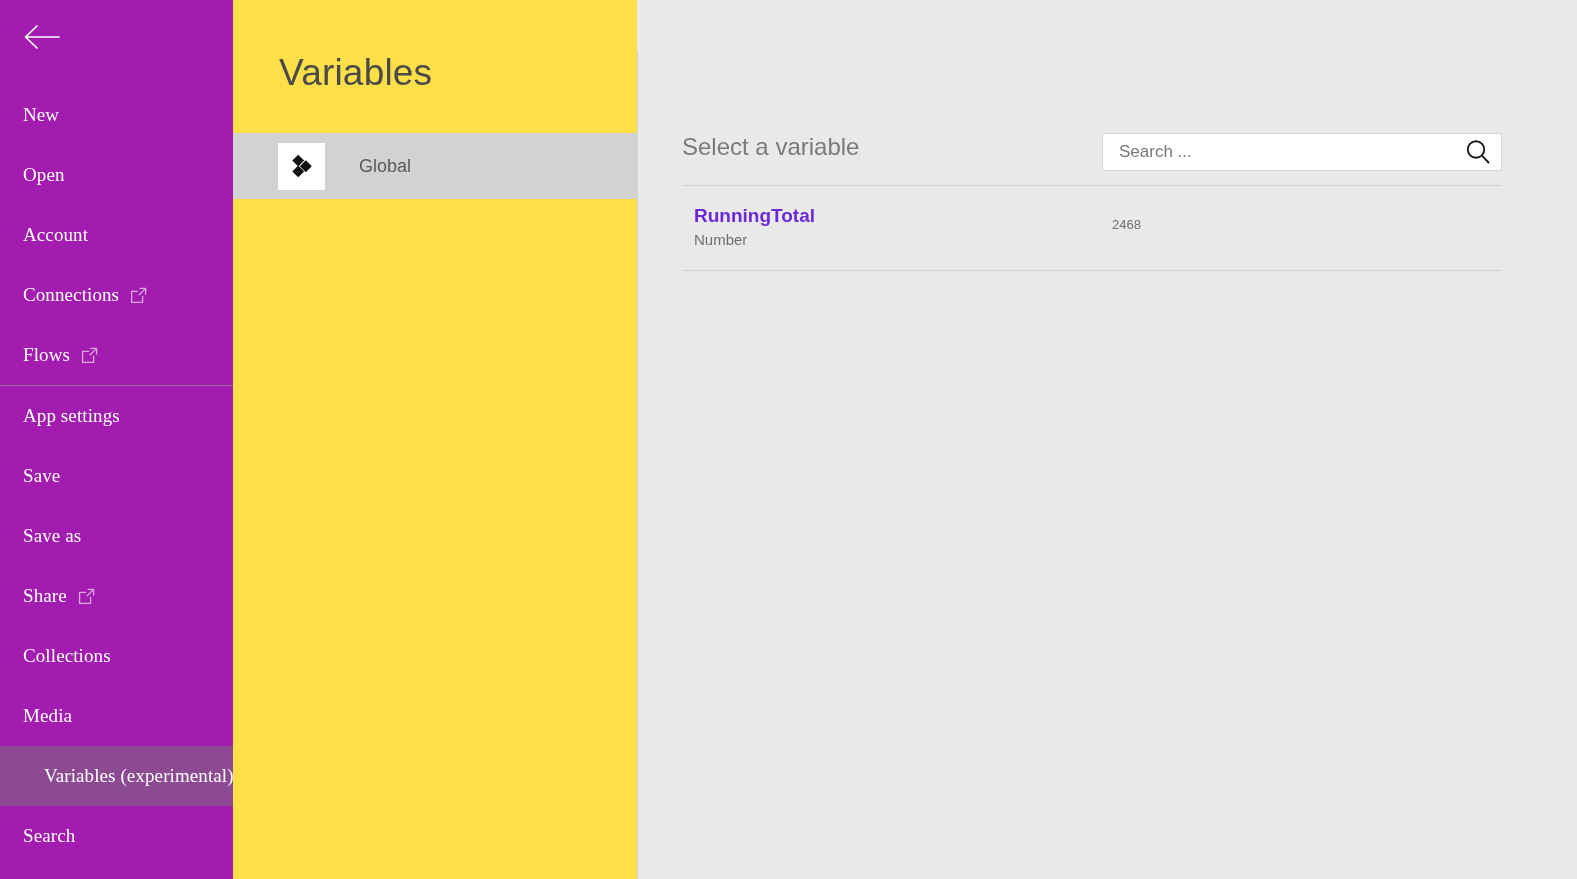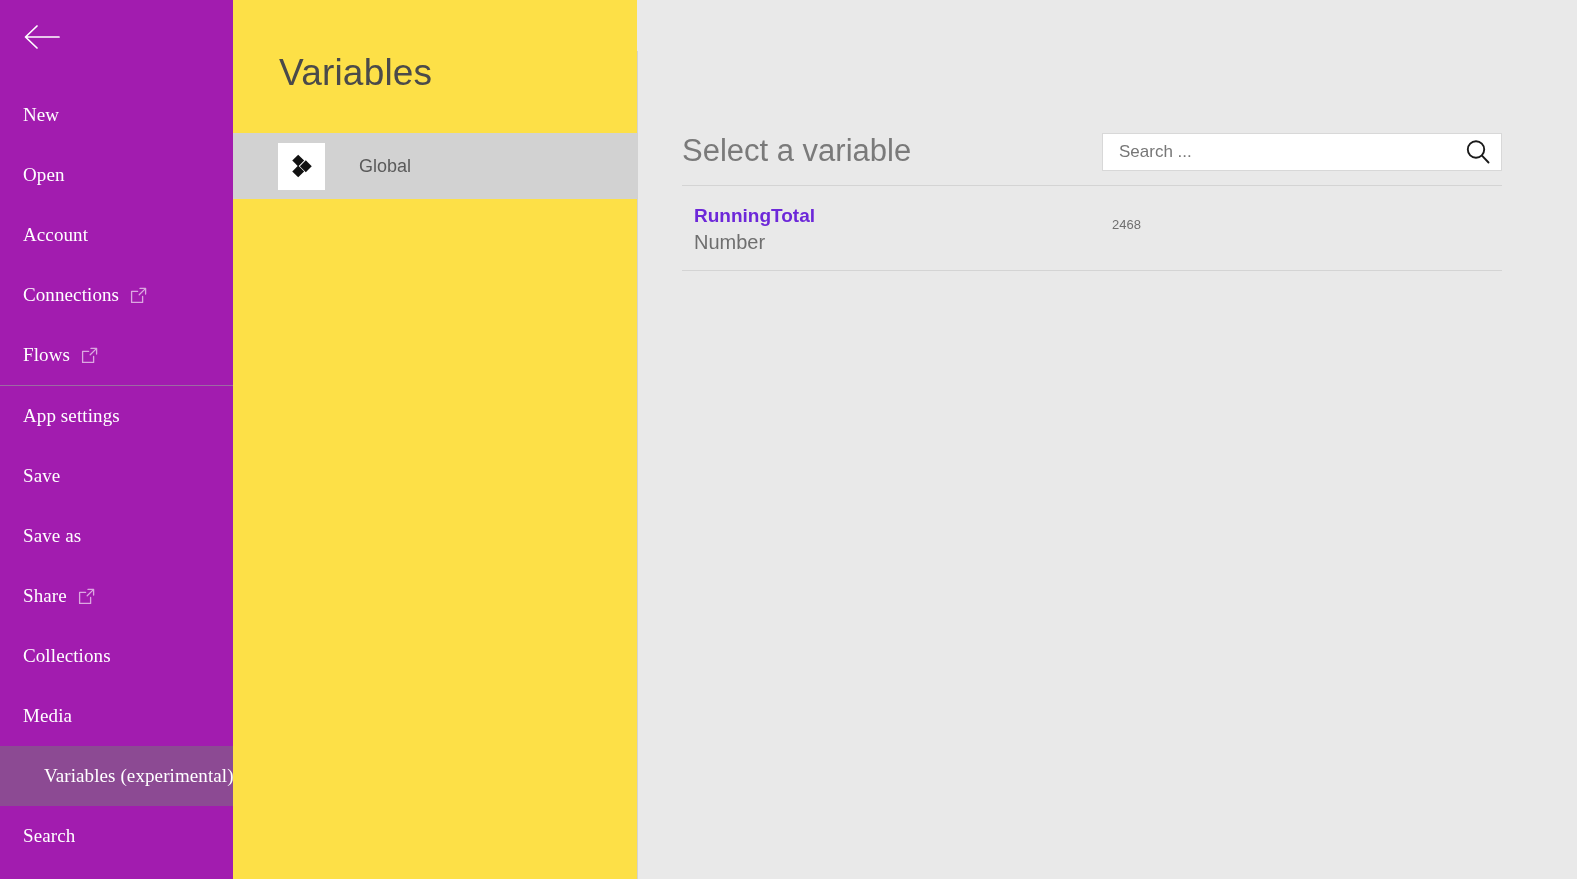--- a/index.html
+++ b/index.html
@@ -163,21 +163,21 @@
     left: 44px;
     top: 133px;
     width: 820px;
     height: 52px;
   }
 
   .main-head-title {
     position: absolute;
     left: 0;
     top: 2px;
-    font-size: 31px;
+    font-size: 24px;
     font-weight: 300;
     color: #7a7a7a;
     line-height: 1;
     white-space: nowrap;
   }
 
   .search-wrap {
     position: absolute;
     right: 0;
     top: 0;
@@ -245,21 +245,21 @@
     font-size: 19px;
     color: #6d28d9;
     font-weight: 700;
     line-height: 1;
   }
 
   .var-type {
     position: absolute;
     left: 12px;
     top: 46px;
-    font-size: 20px;
+    font-size: 15px;
     color: #6f6f6f;
     font-weight: 400;
     line-height: 1;
   }
 
   .var-value {
     position: absolute;
     left: 430px;
     top: 32px;
     font-size: 13px;

